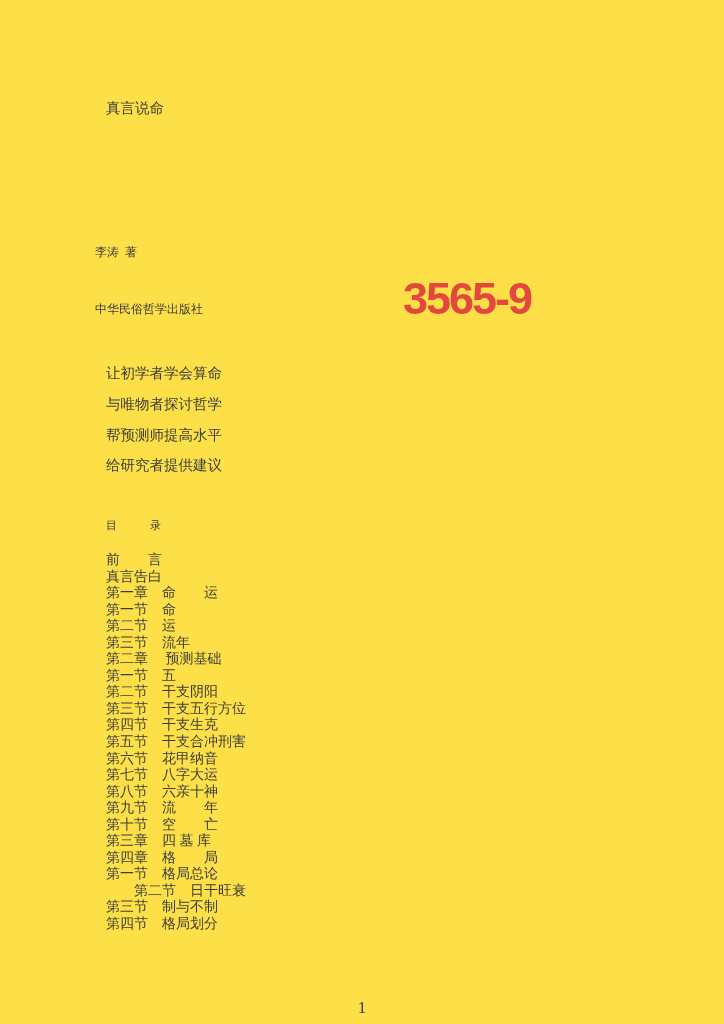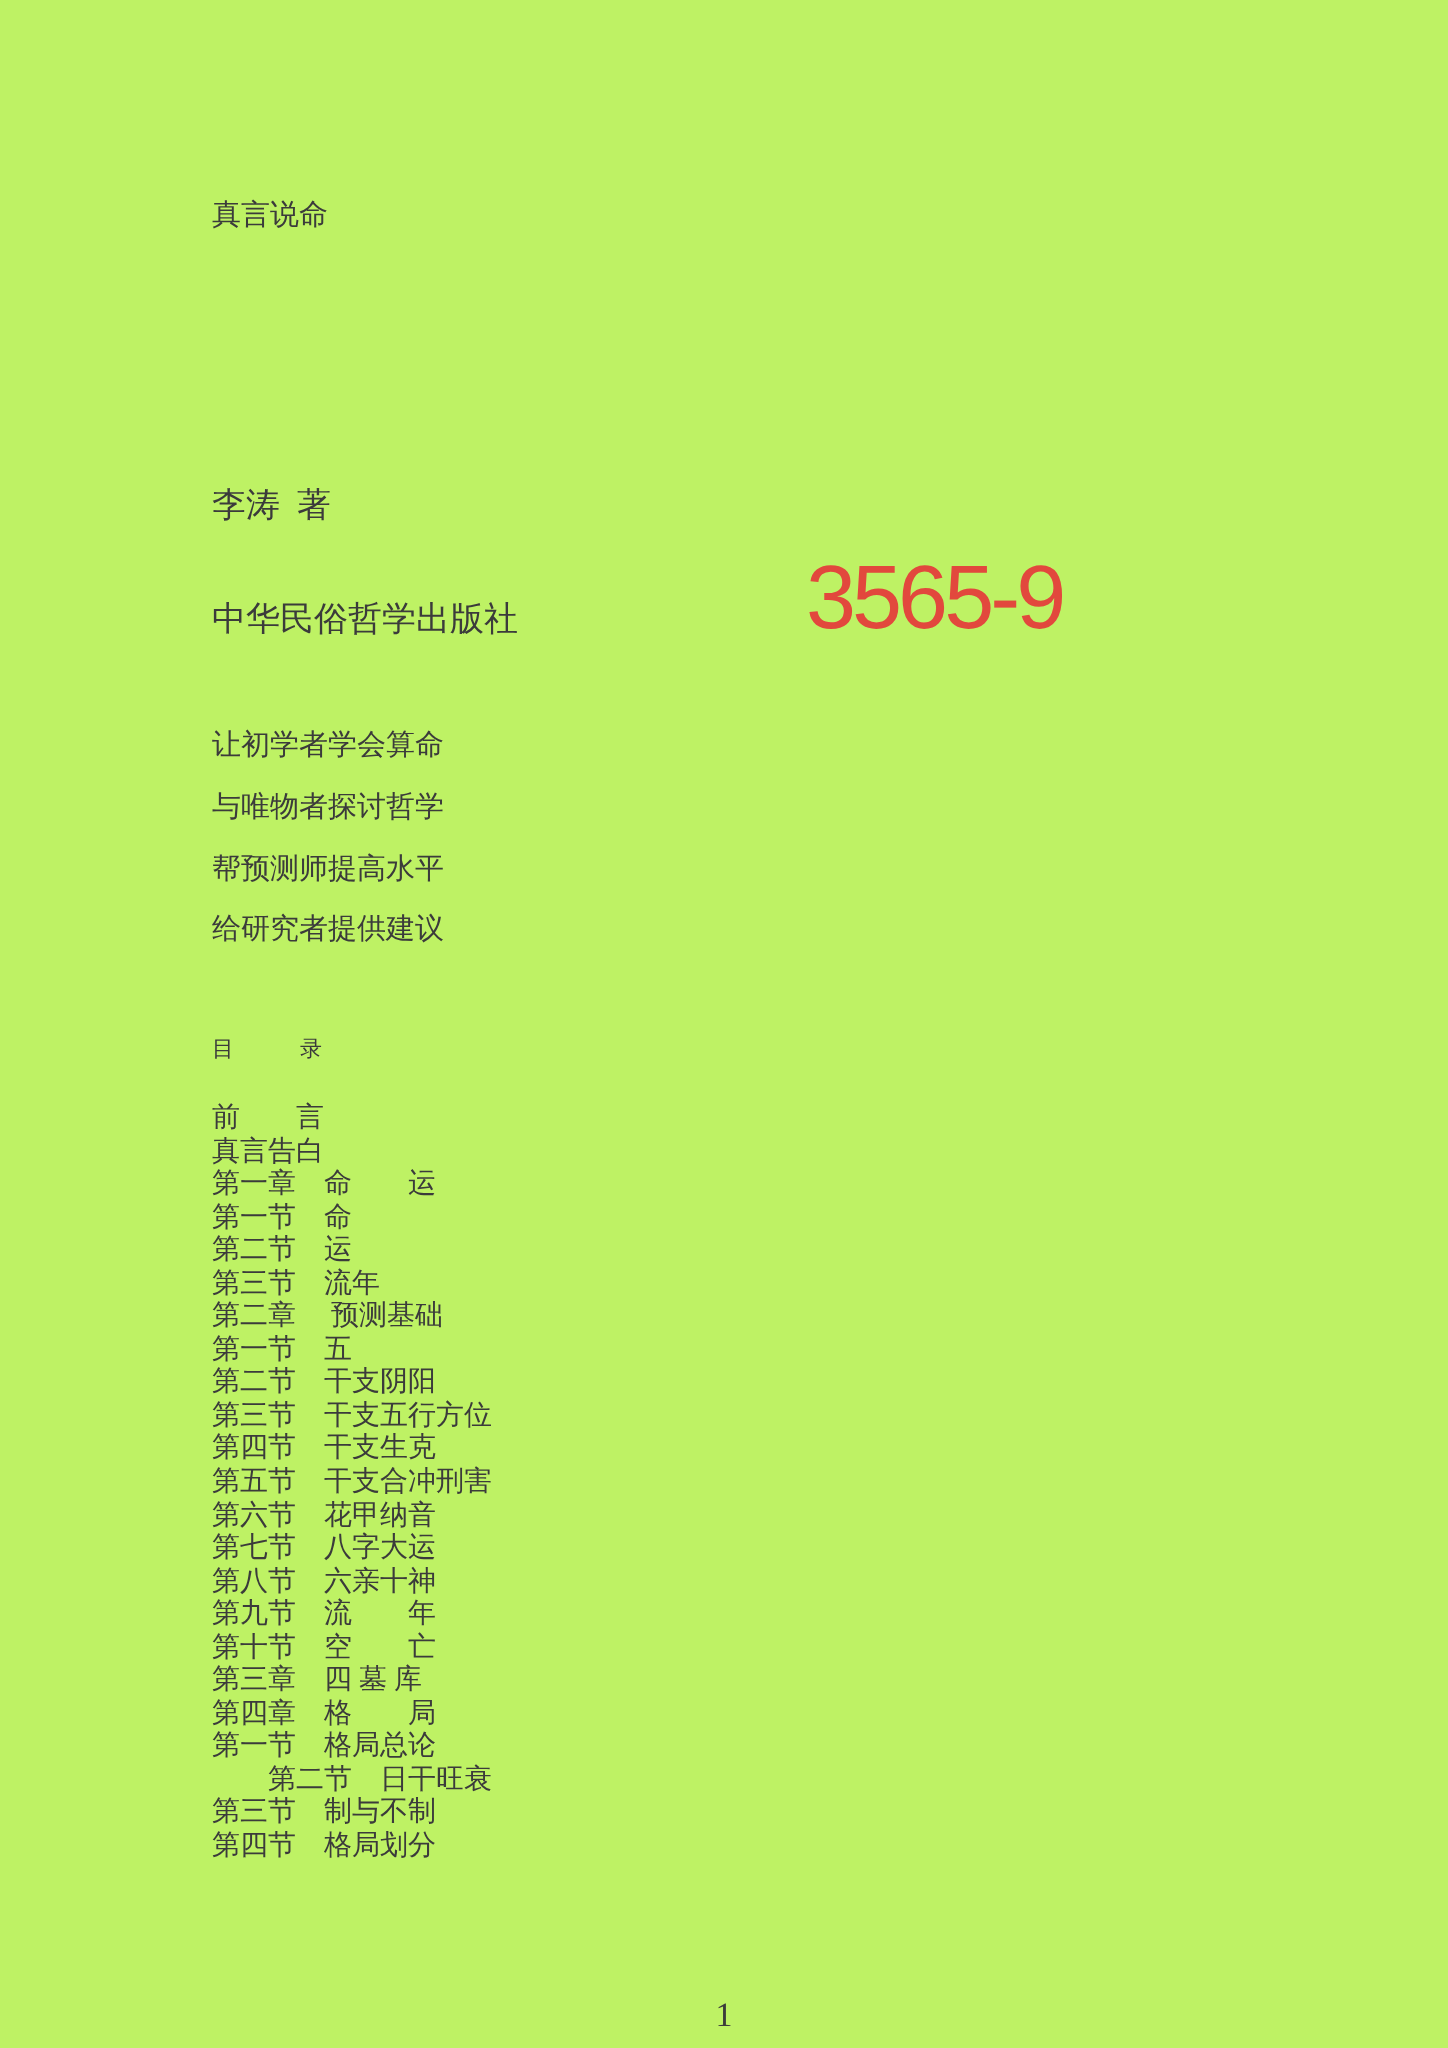--- a/index.html
+++ b/index.html
@@ -4,55 +4,56 @@
 <style>
   html, body {
     margin: 0;
     padding: 0;
     background: #ffffff;
   }
   .page {
     position: relative;
     width: 724px;
     height: 1024px;
-    background: #bef264;
+    background: #fde047;
     overflow: hidden;
     font-family: "Liberation Serif", "DejaVu Serif", serif;
     color: #3b3b3b;
   }
   .abs {
     position: absolute;
     white-space: pre; 
   }
   .book-title {
     left: 106px;
     top: 100px;
     font-size: 14.5px;
     line-height: 16px;
   }
   .author-block {
-    left: 106px;
+    left: 95px;
     top: 205px;
-    font-size: 17px;
+    font-size: 12px;
     line-height: 19px;
   }
   .tagline-list {
     left: 106px;
     top: 268px;
     font-size: 14.5px;
     line-height: 19.2px;
   }
   .stamp-code {
     left: 403px;
     top: 276px;
     font-family: "Liberation Sans", "DejaVu Sans", sans-serif;
     font-size: 45px;
     line-height: 45px;
     letter-spacing: -2px;
     color: #e2483d;
+    font-weight: bold;
   }
   .slogan-list {
     left: 106px;
     top: 358px;
     font-size: 14.5px;
     line-height: 30.8px;
   }
   .toc-title {
     left: 106px;
     top: 517px;

